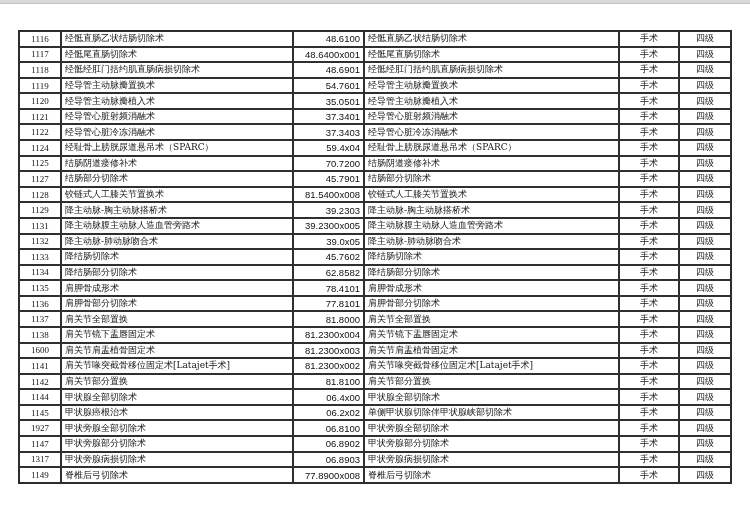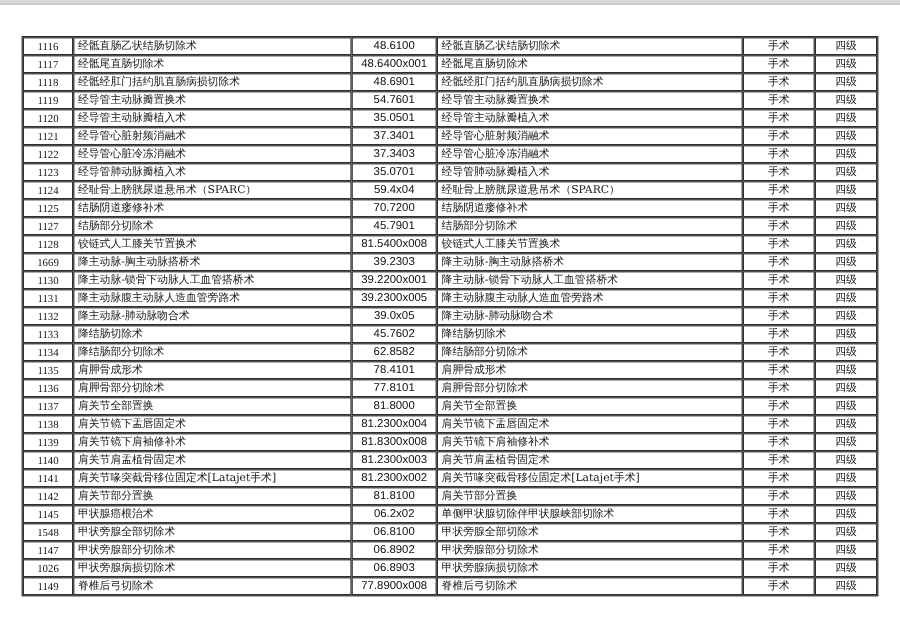--- a/index.html
+++ b/index.html
@@ -51,21 +51,21 @@
     text-align: center;
     font-family: "Liberation Serif", "DejaVu Serif", serif;
     font-size: 9px;
   }
   td.c-name {
     text-align: left;
     font-family: "DejaVu Serif", "Liberation Serif", serif;
     font-size: 9px;
   }
   td.c-code {
-    text-align: center;
+    text-align: right;
     font-family: "Liberation Sans", "DejaVu Sans", sans-serif;
     font-size: 9.5px;
     color: #101010;
   }
   td.c-type, td.c-level {
     text-align: center;
     font-family: "DejaVu Serif", "Liberation Serif", serif;
     font-size: 9px;
   }
 </style>
@@ -136,28 +136,20 @@
       </tr>
         <tr>
         <td class="c-no">1122</td>
         <td class="c-name">经导管心脏冷冻消融术</td>
         <td class="c-code">37.3403</td>
         <td class="c-name">经导管心脏冷冻消融术</td>
         <td class="c-type">手术</td>
         <td class="c-level">四级</td>
       </tr>
         <tr>
-        <td class="c-no">1123</td>
-        <td class="c-name">经导管肺动脉瓣植入术</td>
-        <td class="c-code">35.0701</td>
-        <td class="c-name">经导管肺动脉瓣植入术</td>
-        <td class="c-type">手术</td>
-        <td class="c-level">四级</td>
-      </tr>
-        <tr>
         <td class="c-no">1124</td>
         <td class="c-name">经耻骨上膀胱尿道悬吊术（SPARC）</td>
         <td class="c-code">59.4x04</td>
         <td class="c-name">经耻骨上膀胱尿道悬吊术（SPARC）</td>
         <td class="c-type">手术</td>
         <td class="c-level">四级</td>
       </tr>
         <tr>
         <td class="c-no">1125</td>
         <td class="c-name">结肠阴道瘘修补术</td>
@@ -176,32 +168,24 @@
       </tr>
         <tr>
         <td class="c-no">1128</td>
         <td class="c-name">铰链式人工膝关节置换术</td>
         <td class="c-code">81.5400x008</td>
         <td class="c-name">铰链式人工膝关节置换术</td>
         <td class="c-type">手术</td>
         <td class="c-level">四级</td>
       </tr>
         <tr>
-        <td class="c-no">1669</td>
+        <td class="c-no">1129</td>
         <td class="c-name">降主动脉-胸主动脉搭桥术</td>
         <td class="c-code">39.2303</td>
         <td class="c-name">降主动脉-胸主动脉搭桥术</td>
-        <td class="c-type">手术</td>
-        <td class="c-level">四级</td>
-      </tr>
-        <tr>
-        <td class="c-no">1130</td>
-        <td class="c-name">降主动脉-锁骨下动脉人工血管搭桥术</td>
-        <td class="c-code">39.2200x001</td>
-        <td class="c-name">降主动脉-锁骨下动脉人工血管搭桥术</td>
         <td class="c-type">手术</td>
         <td class="c-level">四级</td>
       </tr>
         <tr>
         <td class="c-no">1131</td>
         <td class="c-name">降主动脉腹主动脉人造血管旁路术</td>
         <td class="c-code">39.2300x005</td>
         <td class="c-name">降主动脉腹主动脉人造血管旁路术</td>
         <td class="c-type">手术</td>
         <td class="c-level">四级</td>
@@ -256,29 +240,21 @@
       </tr>
         <tr>
         <td class="c-no">1138</td>
         <td class="c-name">肩关节镜下盂唇固定术</td>
         <td class="c-code">81.2300x004</td>
         <td class="c-name">肩关节镜下盂唇固定术</td>
         <td class="c-type">手术</td>
         <td class="c-level">四级</td>
       </tr>
         <tr>
-        <td class="c-no">1139</td>
-        <td class="c-name">肩关节镜下肩袖修补术</td>
-        <td class="c-code">81.8300x008</td>
-        <td class="c-name">肩关节镜下肩袖修补术</td>
-        <td class="c-type">手术</td>
-        <td class="c-level">四级</td>
-      </tr>
-        <tr>
-        <td class="c-no">1140</td>
+        <td class="c-no">1600</td>
         <td class="c-name">肩关节肩盂植骨固定术</td>
         <td class="c-code">81.2300x003</td>
         <td class="c-name">肩关节肩盂植骨固定术</td>
         <td class="c-type">手术</td>
         <td class="c-level">四级</td>
       </tr>
         <tr>
         <td class="c-no">1141</td>
         <td class="c-name">肩关节喙突截骨移位固定术[Latajet手术]</td>
         <td class="c-code">81.2300x002</td>
@@ -288,45 +264,53 @@
       </tr>
         <tr>
         <td class="c-no">1142</td>
         <td class="c-name">肩关节部分置换</td>
         <td class="c-code">81.8100</td>
         <td class="c-name">肩关节部分置换</td>
         <td class="c-type">手术</td>
         <td class="c-level">四级</td>
       </tr>
         <tr>
+        <td class="c-no">1144</td>
+        <td class="c-name">甲状腺全部切除术</td>
+        <td class="c-code">06.4x00</td>
+        <td class="c-name">甲状腺全部切除术</td>
+        <td class="c-type">手术</td>
+        <td class="c-level">四级</td>
+      </tr>
+        <tr>
         <td class="c-no">1145</td>
         <td class="c-name">甲状腺癌根治术</td>
         <td class="c-code">06.2x02</td>
         <td class="c-name">单侧甲状腺切除伴甲状腺峡部切除术</td>
         <td class="c-type">手术</td>
         <td class="c-level">四级</td>
       </tr>
         <tr>
-        <td class="c-no">1548</td>
+        <td class="c-no">1927</td>
         <td class="c-name">甲状旁腺全部切除术</td>
         <td class="c-code">06.8100</td>
         <td class="c-name">甲状旁腺全部切除术</td>
         <td class="c-type">手术</td>
         <td class="c-level">四级</td>
       </tr>
         <tr>
         <td class="c-no">1147</td>
         <td class="c-name">甲状旁腺部分切除术</td>
         <td class="c-code">06.8902</td>
         <td class="c-name">甲状旁腺部分切除术</td>
         <td class="c-type">手术</td>
         <td class="c-level">四级</td>
       </tr>
         <tr>
-        <td class="c-no">1026</td>
+        <td class="c-no">1317</td>
         <td class="c-name">甲状旁腺病损切除术</td>
         <td class="c-code">06.8903</td>
         <td class="c-name">甲状旁腺病损切除术</td>
         <td class="c-type">手术</td>
         <td class="c-level">四级</td>
       </tr>
         <tr>
         <td class="c-no">1149</td>
         <td class="c-name">脊椎后弓切除术</td>
         <td class="c-code">77.8900x008</td>

